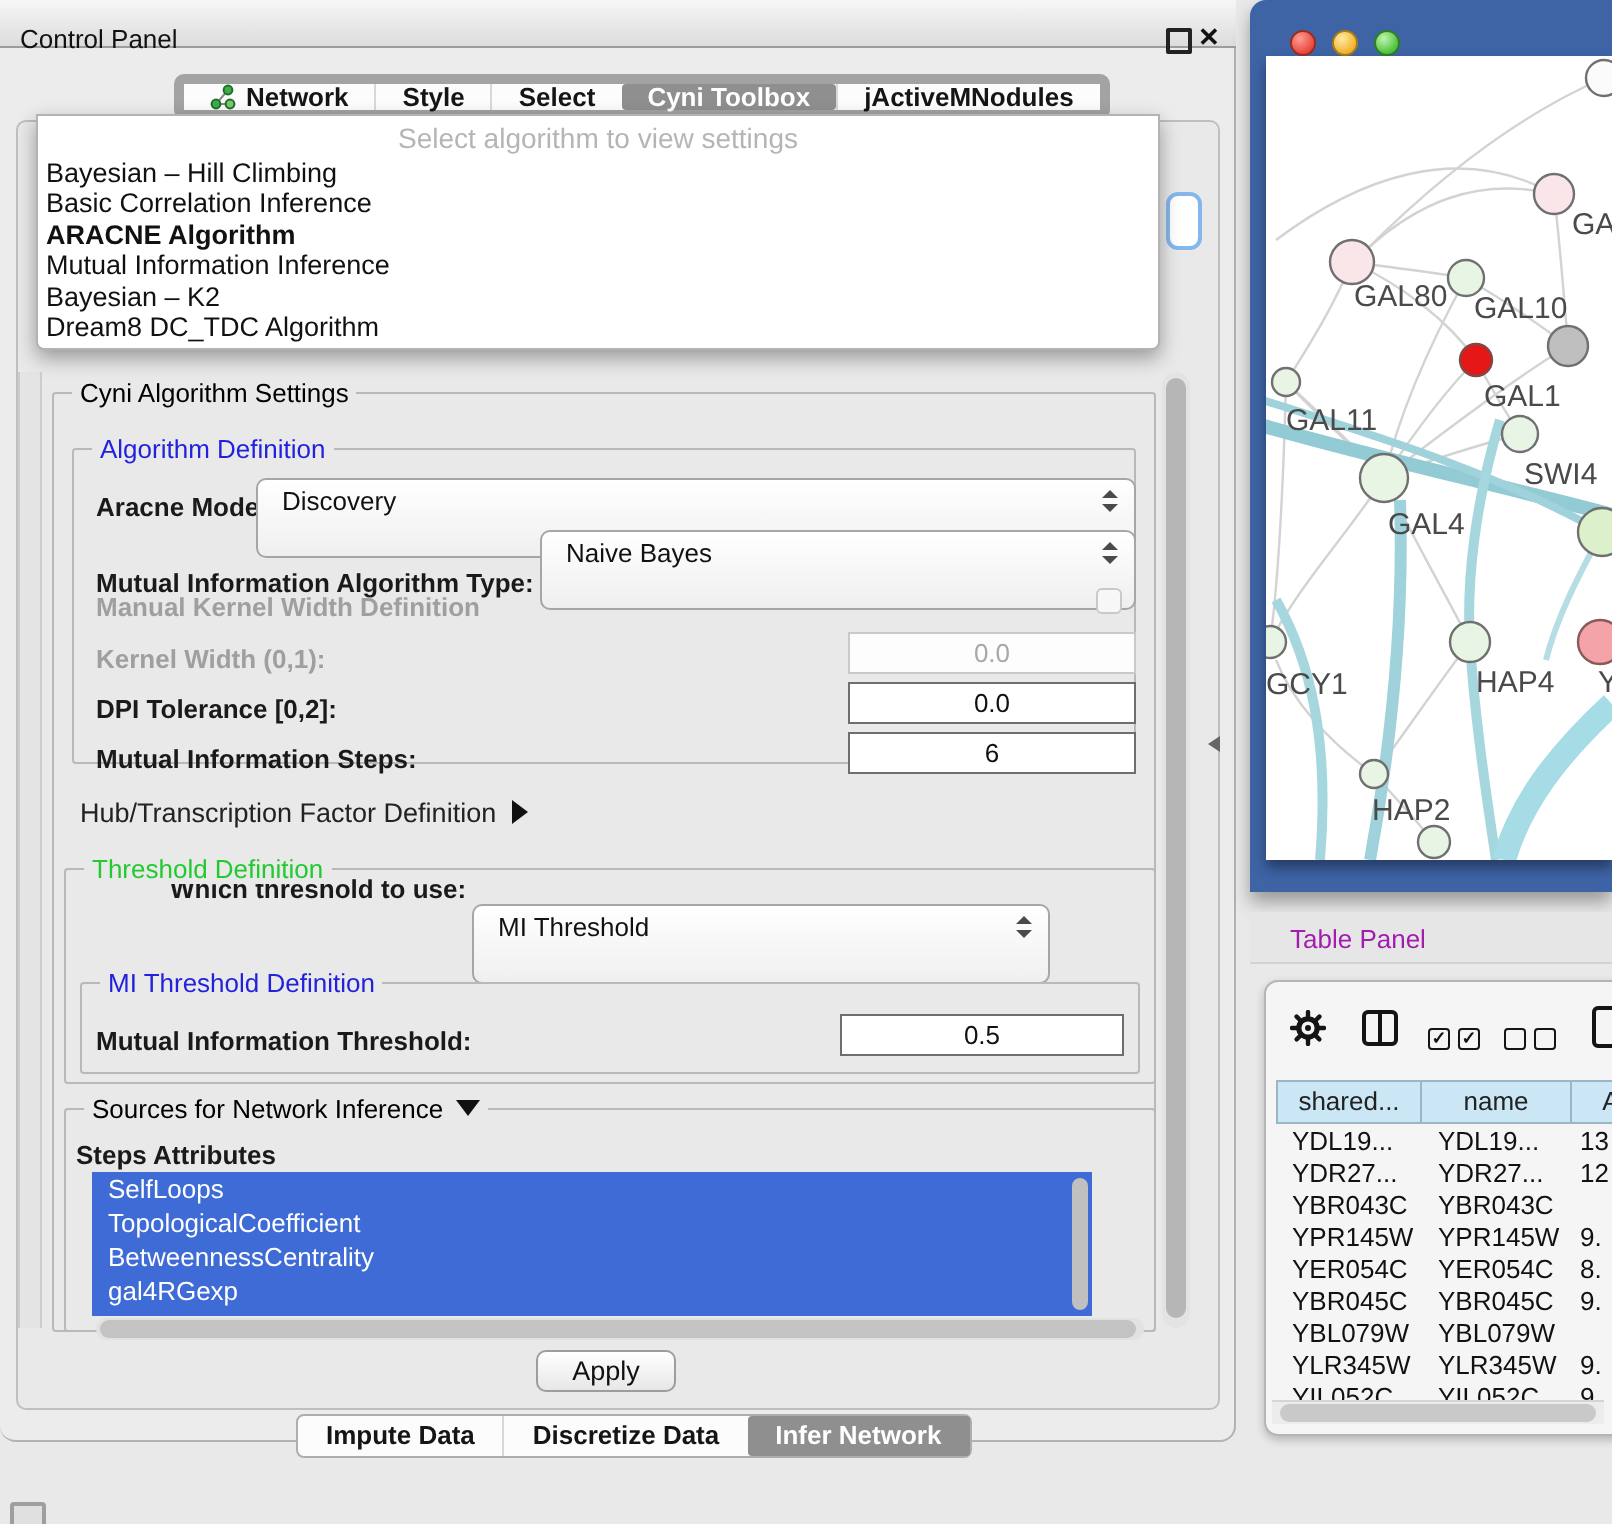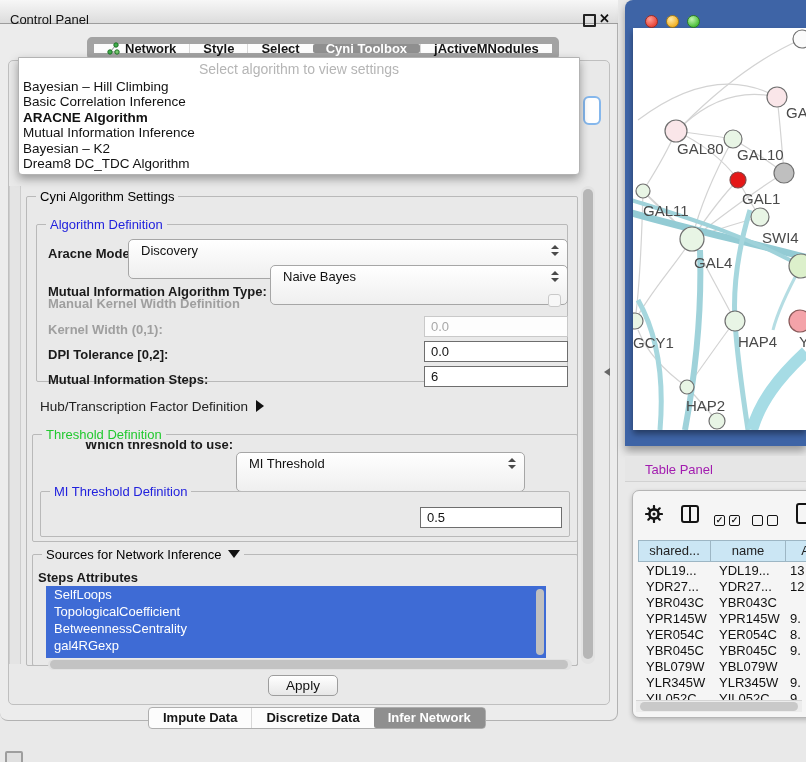--- a/index.html
+++ b/index.html
@@ -7,21 +7,21 @@
   .abs{position:absolute;}
 
   
   .cp-window{left:0;top:8;width:618px;height:721px;background:#ececec;border:1px solid #b2b2b2;border-left:none;border-radius:0 0 8px 8px;box-sizing:border-box;}
   .cp-titlebar{left:0;top:8;width:618px;height:24px;background:linear-gradient(#f7f7f7,#dcdcdc);border-bottom:1px solid #9c9c9c;box-sizing:border-box;}
   .cp-title{left:10px;top:12px;font-size:13px;color:#111;}
   .win-restore{left:583px;top:14px;width:9px;height:9px;border:2px solid #222;border-radius:1px;}
   .win-close{left:599px;top:11px;font-size:13px;font-weight:bold;color:#111;}
 
   
-  .tabstrip{left:87px;top:37px;height:23px;display:flex;background:#fcfcfc;border:7px solid #a3a3a3;border-radius:5px;box-sizing:border-box;z-index:5;}
+  .tabstrip{left:87px;top:37px;height:23px;display:flex;background:#fcfcfc;border:5px solid #a3a3a3;border-radius:5px;box-sizing:border-box;z-index:5;}
   .tab{font-size:13px;font-weight:bold;color:#151515;line-height:21px;padding:0 13px;border-left:1px solid #d8d8d8;white-space:nowrap;display:flex;align-items:center;gap:5px;}
   .tab:first-child{border-left:none;}
   .tab.active{background:#8f8f8f;color:#fff;border-left:none;border-radius:2px;}
 
   .content-panel{left:8px;top:60px;width:602px;height:645px;background:#e9e9e9;border:1px solid #bfbfbf;border-radius:5px;box-sizing:border-box;}
 
   
   .dd-popup{left:18px;top:57px;width:560px;background:#fff;border:1px solid #b3b3b3;border-radius:0 0 4px 4px;box-shadow:0 4px 10px rgba(0,0,0,.35);z-index:50;padding-bottom:3px;}
   .dd-placeholder{display:block;text-align:center;color:#b5b5b5;font-size:14px;padding:3px 0 2px 0;}
   .dd-item{display:block;font-size:13.5px;color:#111;line-height:15.4px;padding-left:4px;white-space:nowrap;}
@@ -37,21 +37,21 @@
   .lbl{font-size:13px;font-weight:bold;color:#1a1a1a;white-space:nowrap;}
   .lbl.dis{color:#9f9f9f;}
 
   .combo{height:40px;background:linear-gradient(#ffffff,#efefef);border:1px solid #a6a6a6;border-radius:5px;box-sizing:border-box;box-shadow:inset 0 1px 0 #fff;}
   .combo-text{position:absolute;left:12px;top:0;font-size:13px;line-height:22px;color:#111;}
   .steppers{position:absolute;right:9px;top:5px;width:7px;}
   .steppers i{display:block;width:0;height:0;border-left:4px solid transparent;border-right:4px solid transparent;}
   .steppers .up{border-bottom:4px solid #4a4a4a;margin-bottom:3px;}
   .steppers .dn{border-top:4px solid #4a4a4a;}
 
-  .field{background:#fff;border:1px solid #6e6e6e;box-sizing:border-box;font-size:13px;color:#111;text-align:left;padding:0 6px;line-height:19px;height:21px;}
+  .field{background:#fff;border:1px solid #6e6e6e;box-sizing:border-box;font-size:13px;color:#111;text-align:center;padding:0 6px;line-height:19px;height:21px;}
   .field.dis{border-color:#c9c9c9;color:#a8a8a8;background:#fdfdfd;}
   .checkbox{width:13px;height:13px;border:1px solid #c9c9c9;background:#f7f7f7;border-radius:3px;box-sizing:border-box;}
 
   .tri-right{display:inline-block;width:0;height:0;border-top:6px solid transparent;border-bottom:6px solid transparent;border-left:8px solid #111;margin-left:8px;vertical-align:-1px;}
   .tri-down{display:inline-block;width:0;height:0;border-left:6px solid transparent;border-right:6px solid transparent;border-top:8px solid #111;margin-left:6px;vertical-align:1px;}
 
   .attr-list{left:46px;top:586px;width:500px;height:72px;background:#3e6bd5;overflow:hidden;}
   .attr-item{font-size:13px;color:#fff;line-height:17px;padding-left:8px;white-space:nowrap;}
   .attr-vthumb{left:536px;top:589px;width:8px;height:66px;background:#c0c0c0;border-radius:4px;}
 
@@ -200,20 +200,21 @@
   <div class="abs combo" style="left:236px;top:452px;width:289px;">
     <span class="combo-text">MI Threshold</span>
     <span class="steppers">
         <i class="up"></i>
         <i class="dn"></i>
       </span>
   </div>
 
   <div class="abs group" style="left:40px;top:491px;width:530px;height:46px;"></div>
   <span class="legend blue" style="left:50px;top:484px;">MI Threshold Definition</span>
+  <span class="abs lbl" style="left:48px;top:513px;">Mutual Information Threshold:</span>
   <div class="abs field" style="left:420px;top:507px;width:142px;">0.5</div>
 
   <div class="abs group" style="left:32px;top:554px;width:546px;height:112px;"></div>
   <span class="legend" style="left:42px;top:547px;"><span>Sources for Network Inference</span><span class="tri-down"></span></span>
   <span class="abs lbl" style="left:38px;top:570px;">Steps Attributes</span>
 
   <div class="abs attr-list">
     <div class="attr-item">SelfLoops</div>
     <div class="attr-item">TopologicalCoefficient</div>
     <div class="attr-item">BetweennessCentrality</div>

